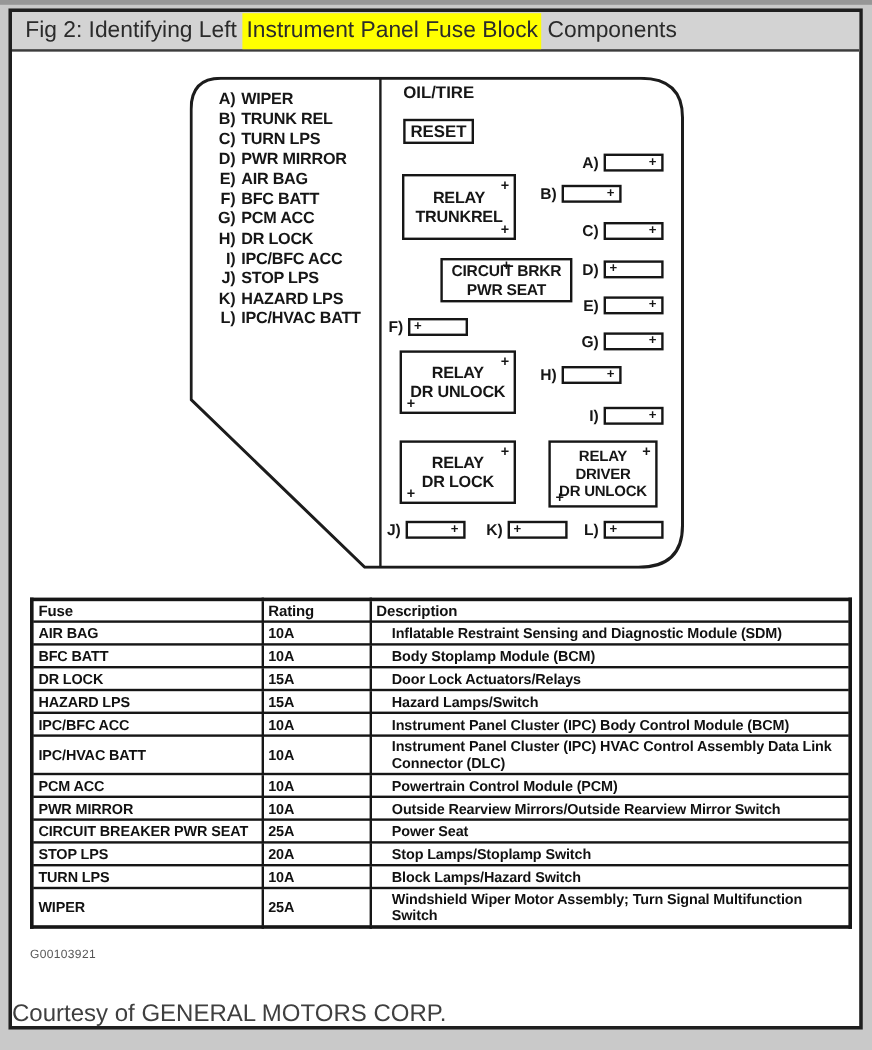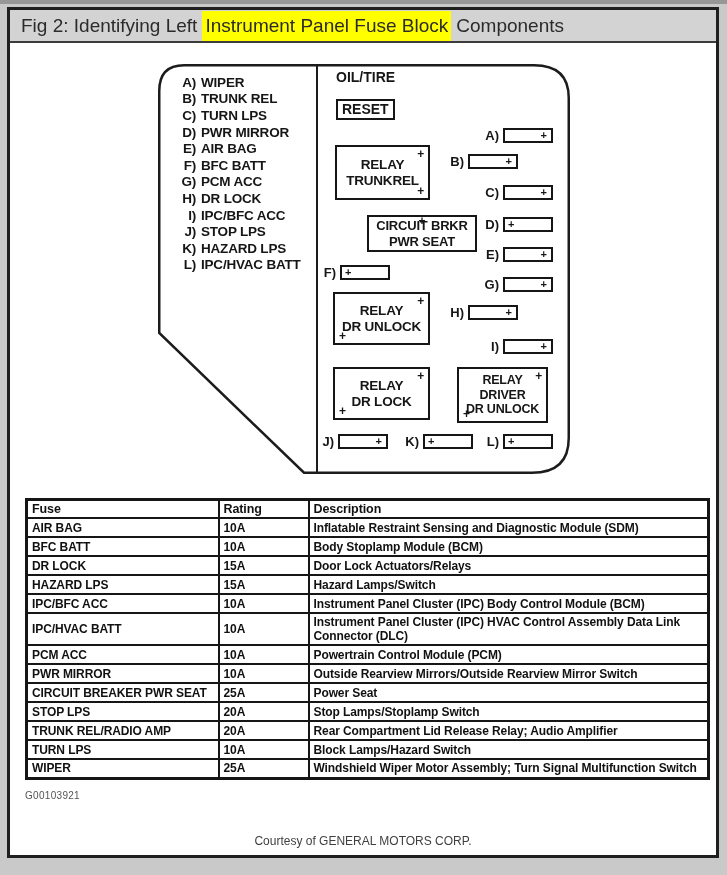--- a/index.html
+++ b/index.html
@@ -84,25 +84,25 @@
   }
   .fuse-table th, .fuse-table td {
     border:2px solid #161616;
     font-size:12px; font-weight:bold;
     padding:1px 4px;
     height:19px;
     text-align:left;
     letter-spacing:-0.1px;
   }
   .fuse-table th { font-size:12.5px; height:15px; }
-  .fuse-table td.desc { text-align:left; padding-left:4px; }
+  .fuse-table td.desc { text-align:left; padding-left:17px; }
 
   
   .fig-code { position:absolute; left:15px; top:780px; font-size:10px; color:#555; letter-spacing:0.3px; }
-  .courtesy { position:absolute; left:0; top:824px; width:706px; text-align:center; font-size:12px; color:#3f3f3f; }
+  .courtesy { position:absolute; left:0; top:824px; width:706px; text-align:left; font-size:20px; color:#3f3f3f; }
 </style>
 </head>
 <body>
 
 <div class="top-edge"></div>
 
 <div class="page">
 
   <div class="caption-bar"><span>Fig 2: Identifying Left</span><span class="caption-highlight">Instrument Panel Fuse Block</span><span>Components</span></div>
 
@@ -335,25 +335,20 @@
           <td>CIRCUIT BREAKER PWR SEAT</td>
           <td>25A</td>
           <td class="desc">Power Seat</td>
         </tr>
       <tr>
           <td>STOP LPS</td>
           <td>20A</td>
           <td class="desc">Stop Lamps/Stoplamp Switch</td>
         </tr>
       <tr>
-          <td>TRUNK REL/RADIO AMP</td>
-          <td>20A</td>
-          <td class="desc">Rear Compartment Lid Release Relay; Audio Amplifier</td>
-        </tr>
-      <tr>
           <td>TURN LPS</td>
           <td>10A</td>
           <td class="desc">Block Lamps/Hazard Switch</td>
         </tr>
       <tr>
           <td>WIPER</td>
           <td>25A</td>
           <td class="desc">Windshield Wiper Motor Assembly; Turn Signal Multifunction Switch</td>
         </tr>
     </tbody>

